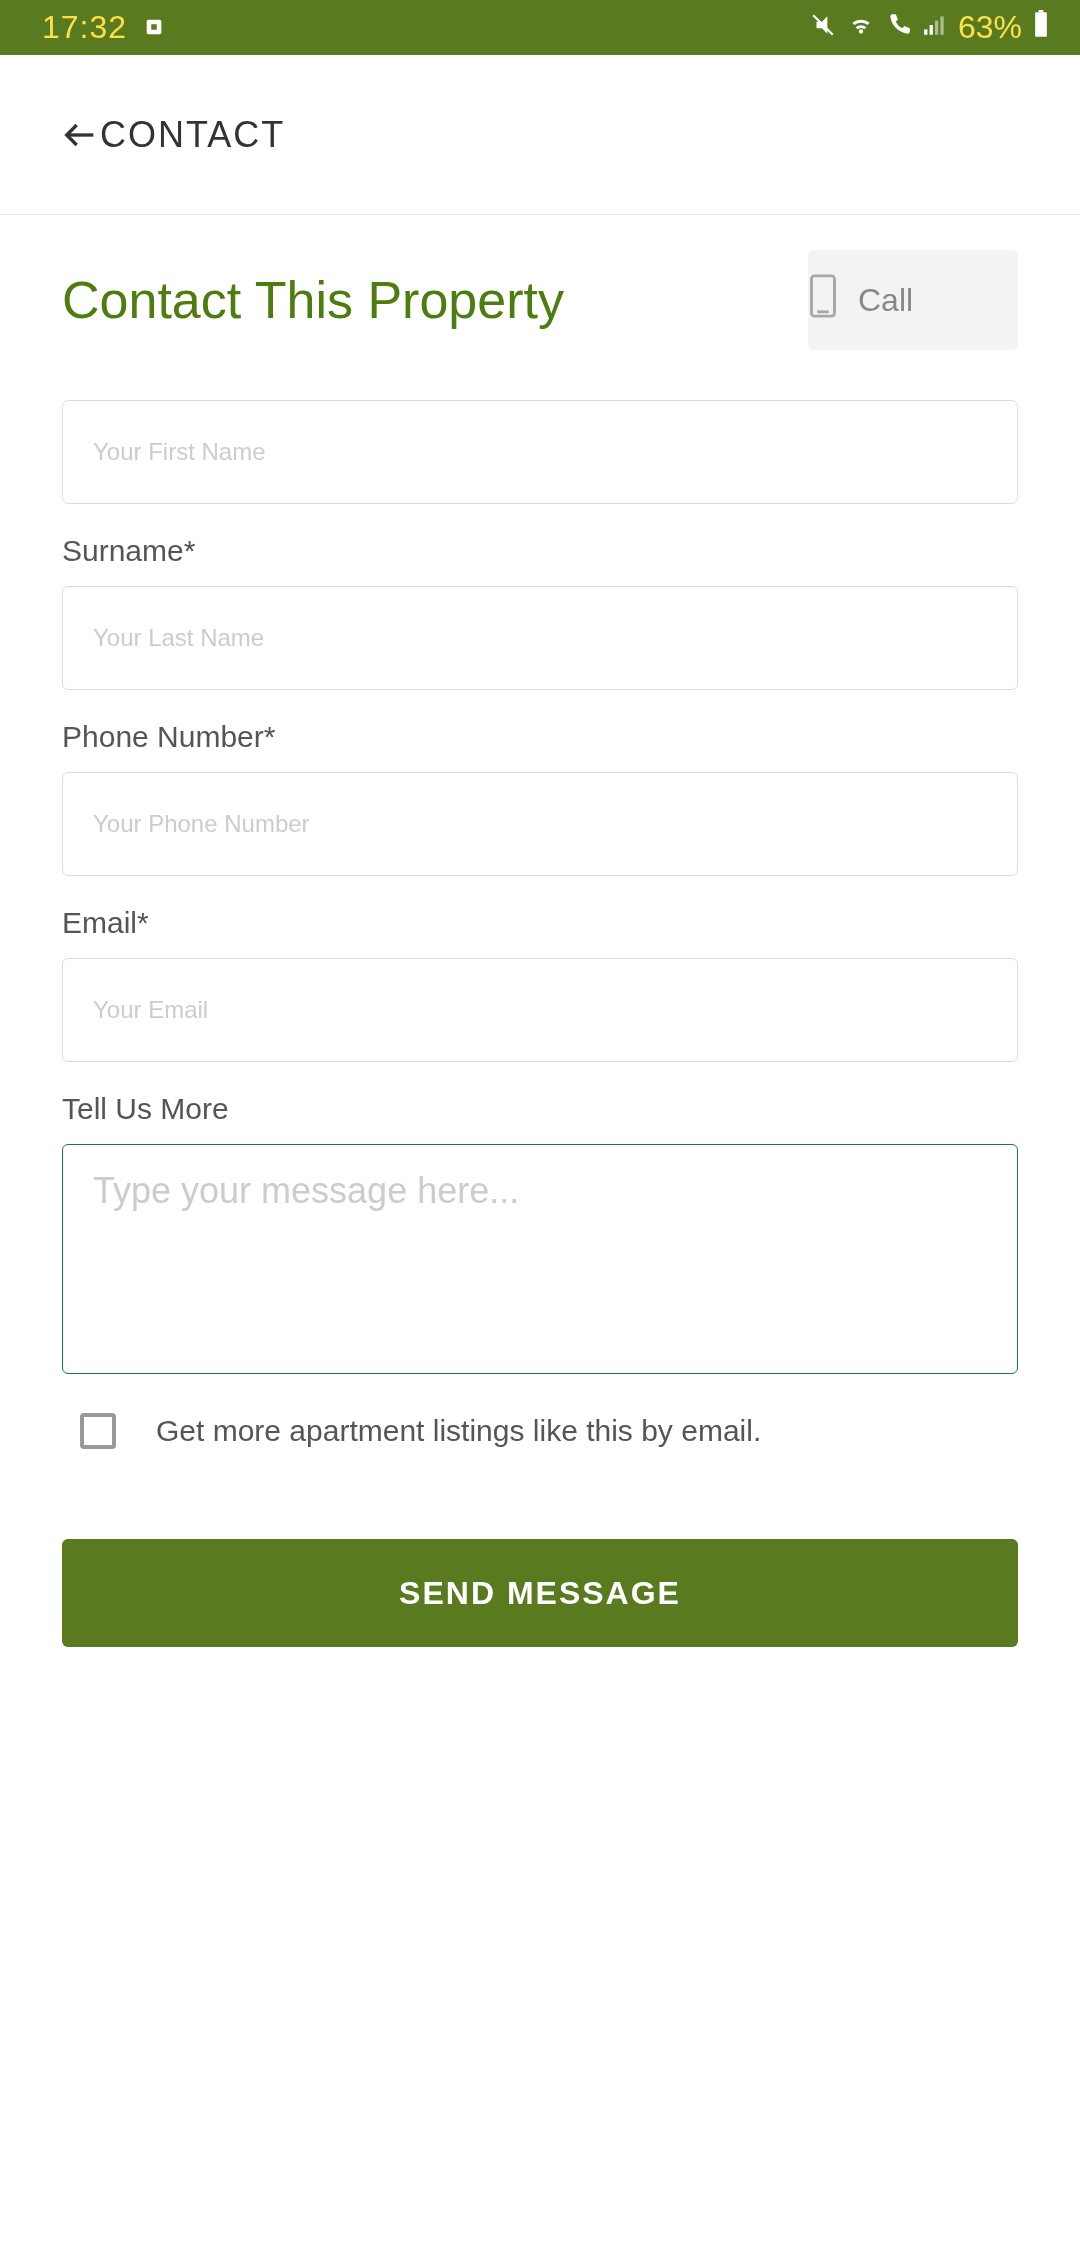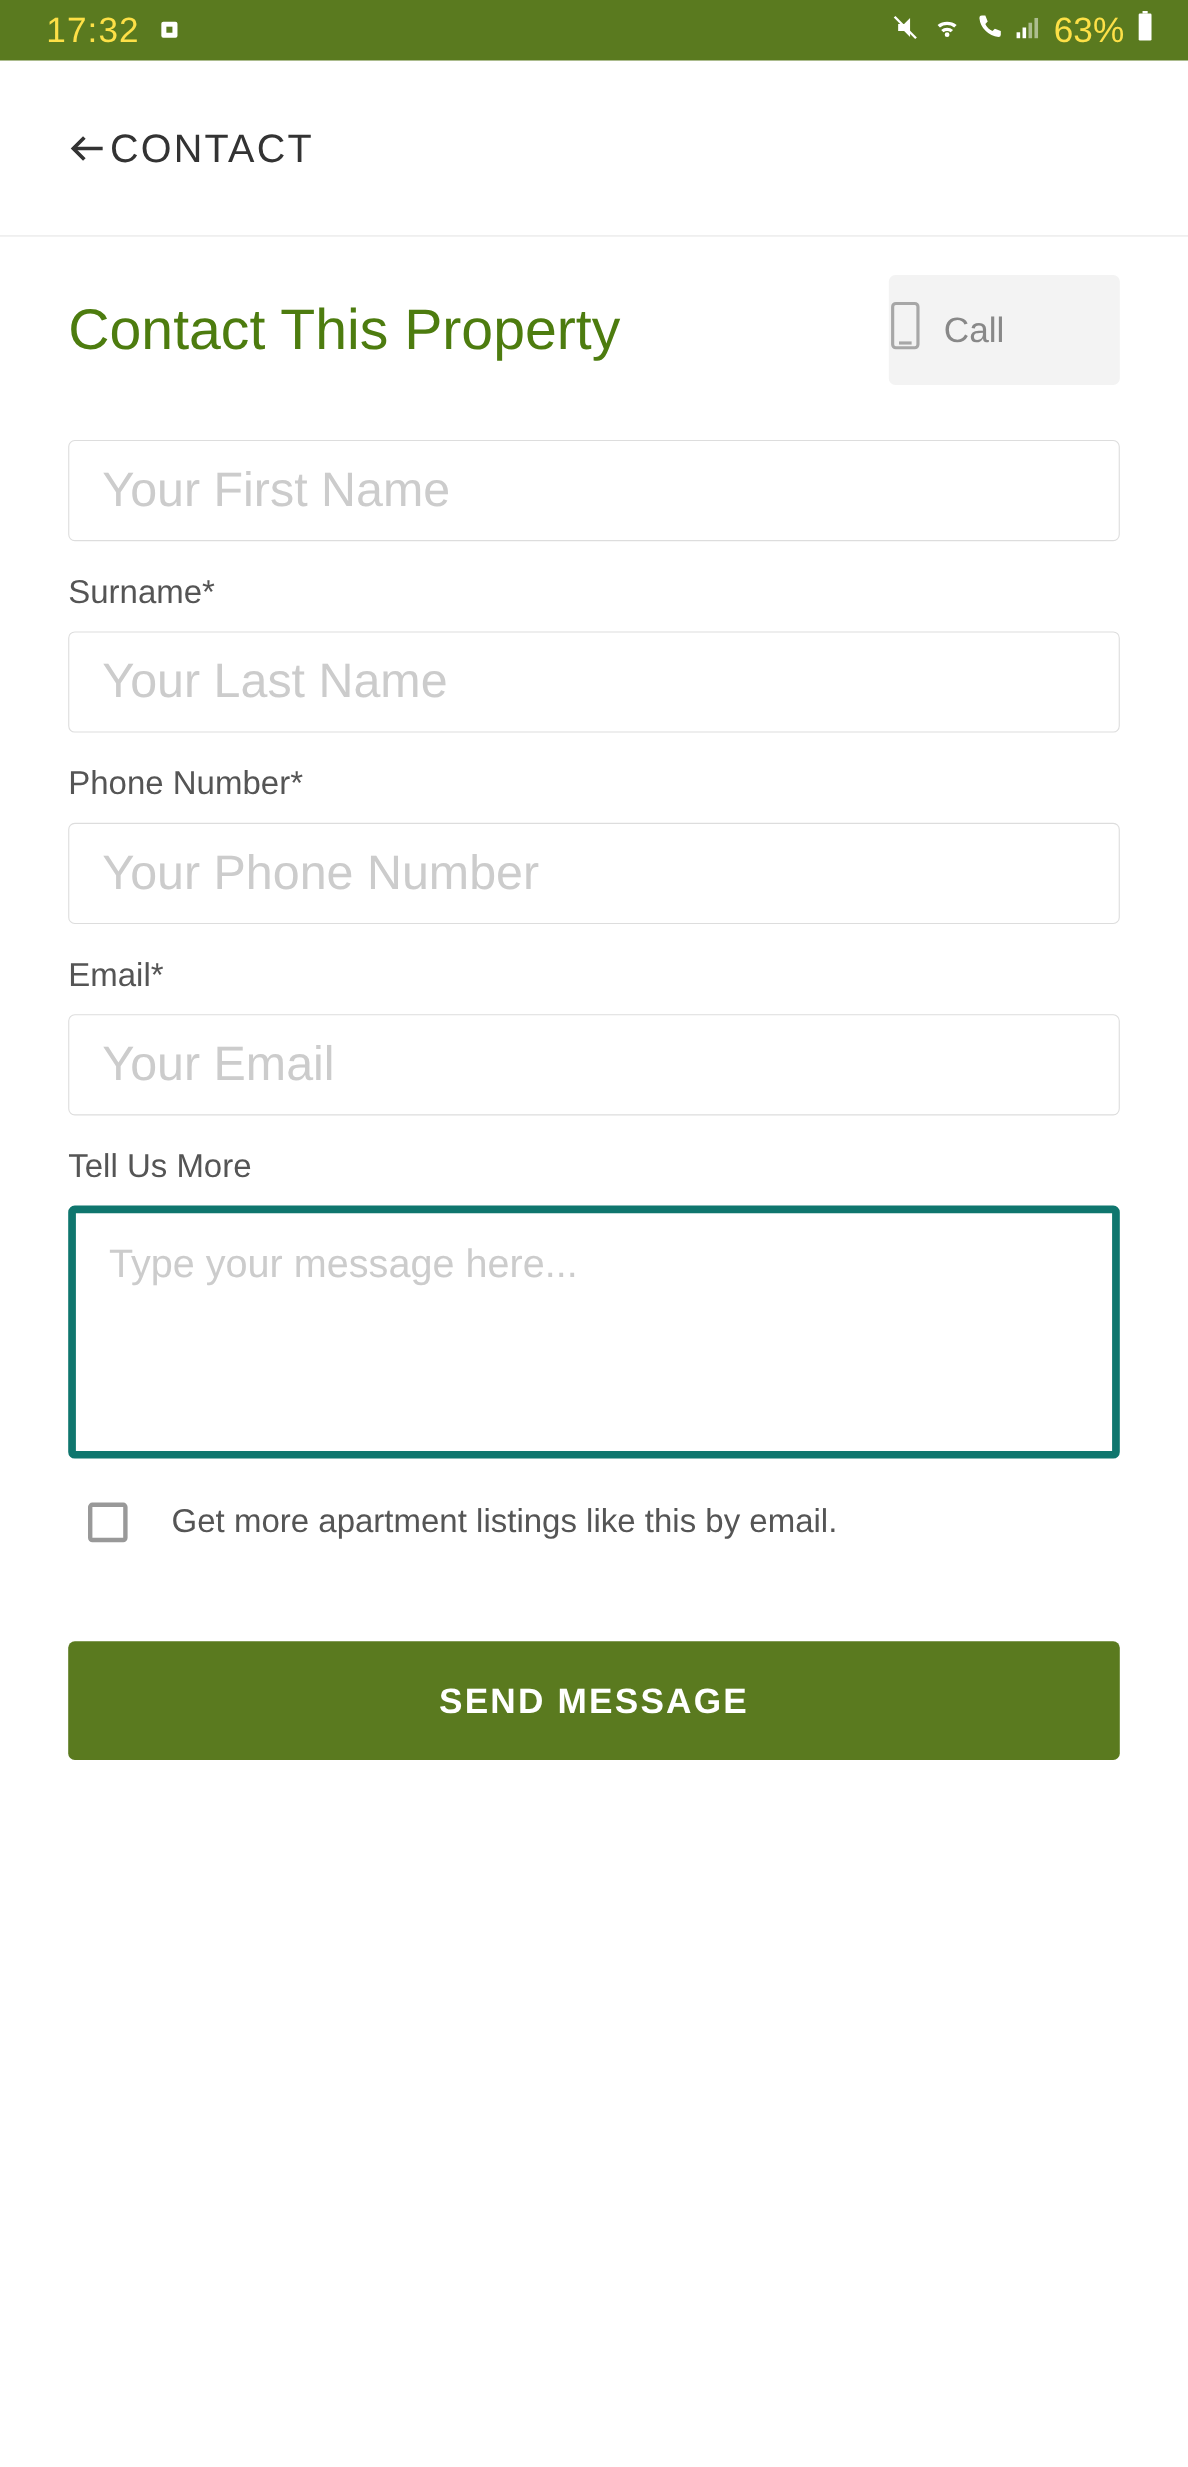--- a/index.html
+++ b/index.html
@@ -73,33 +73,33 @@
     .phone-icon { opacity: 0.7; }
     .field { margin-bottom: 30px; }
     .field-label {
       font-size: 30px;
       color: #555;
       margin-bottom: 18px;
       display: block;
     }
     .text-input {
       width: 100%;
-      height: 92px;
+      height: 104px;
       border: 1px solid #ddd;
       border-radius: 6px;
       padding: 0 30px;
-      font-size: 44px;
+      font-size: 24px;
       color: #333;
       font-family: inherit;
     }
     .text-input::placeholder { color: #ccc; }
     .textarea-input {
       width: 100%;
       height: 230px;
-      border: 7px solid #0f766e;
+      border: 1px solid #0f766e;
       border-radius: 6px;
       padding: 25px 30px;
       font-size: 36px;
       color: #333;
       font-family: inherit;
       resize: none;
     }
     .textarea-input::placeholder { color: #ccc; }
     .checkbox-row {
       display: flex;

